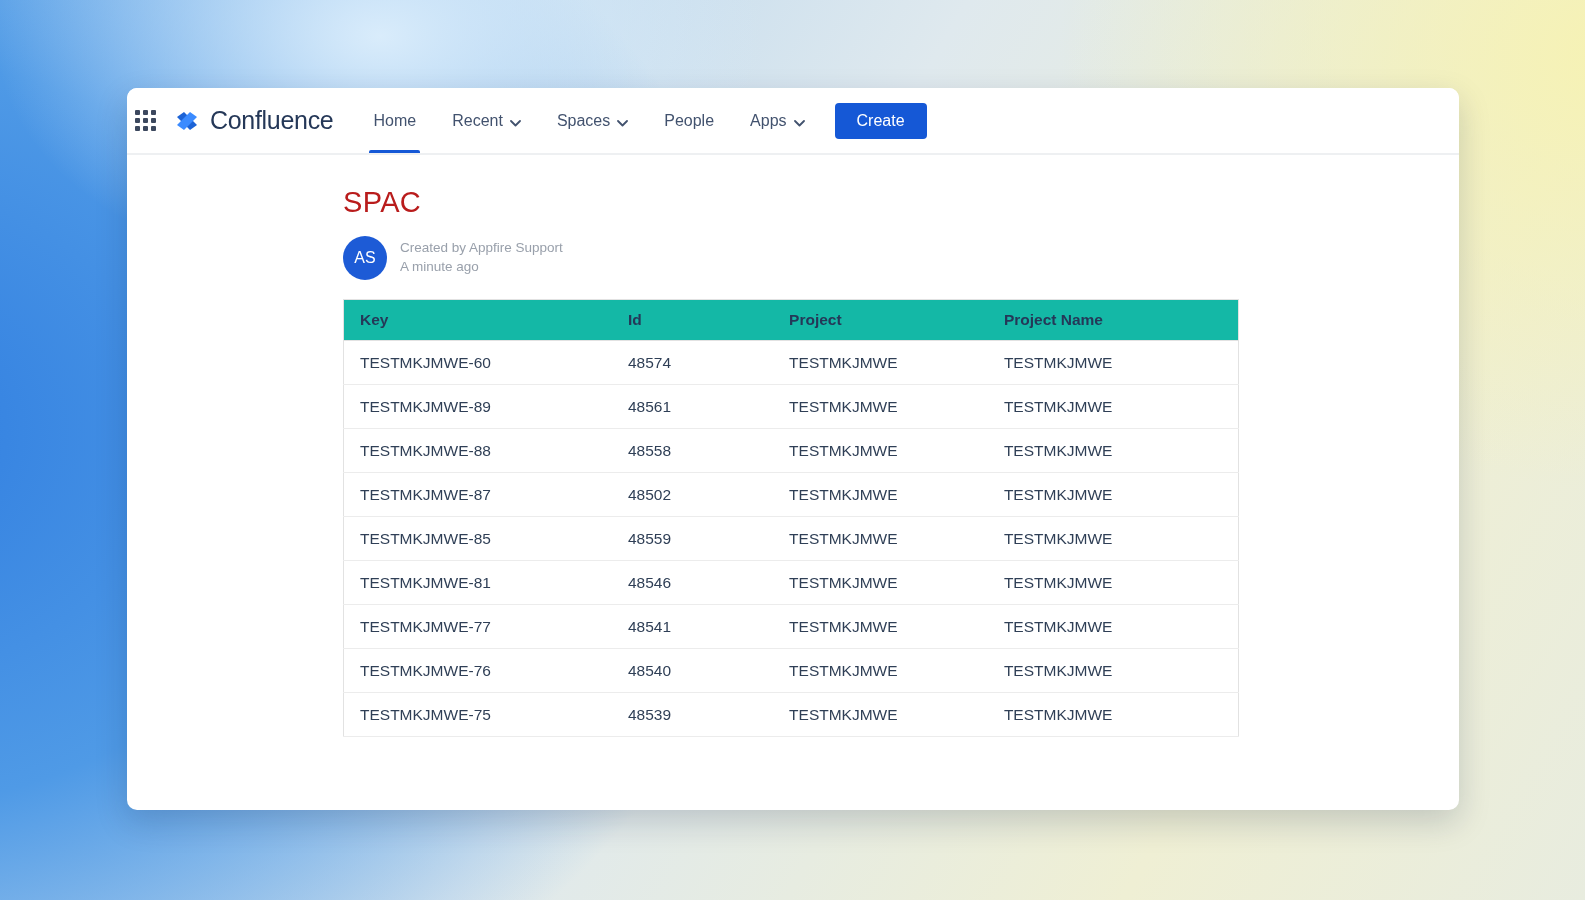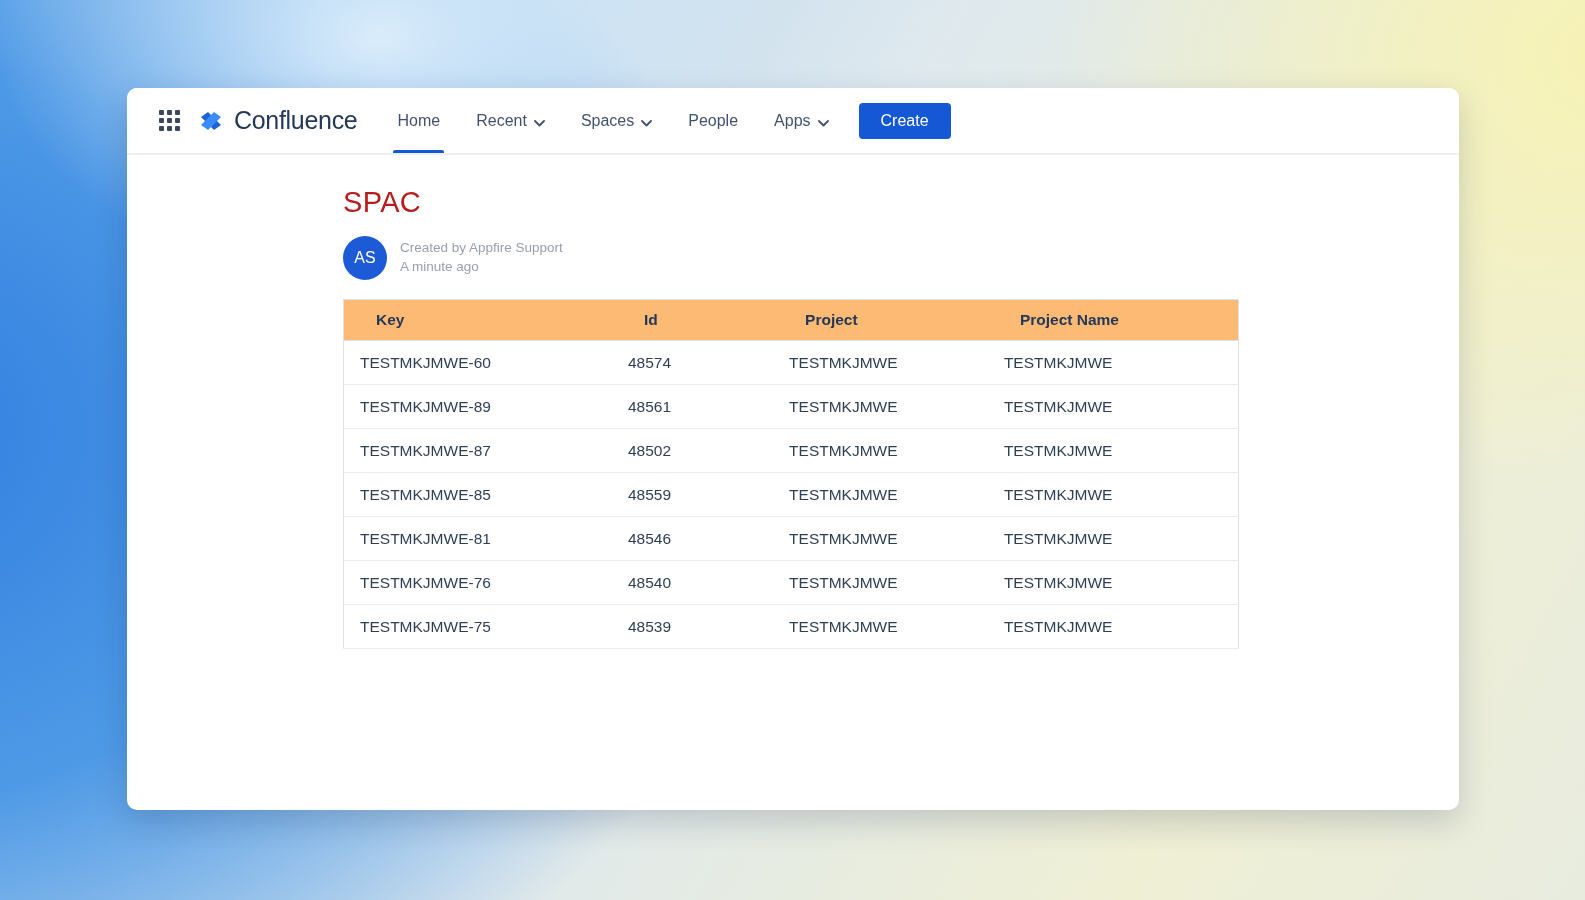--- a/index.html
+++ b/index.html
@@ -15,21 +15,21 @@
   }
 
   .card {
     position:absolute; left:127px; top:88px; width:1332px; height:722px;
     background:#ffffff; border-radius:10px; overflow:hidden;
     box-shadow:0 12px 32px rgba(9,30,66,0.18);
   }
 
   
   .nav {
-    height:67px; display:flex; align-items:stretch; padding:0 32px;
+    height:67px; display:flex; align-items:stretch; padding:0 8px;
     border-bottom:2px solid #eef0f2; background:#fff;
   }
   .nav-left { display:flex; align-items:center; gap:18px; }
   .grid-icon { display:grid; grid-template-columns:repeat(3,5px); grid-template-rows:repeat(3,5px); gap:3px; cursor:pointer; }
   .grid-icon span { width:5px; height:5px; background:#3c485e; border-radius:1px; }
   .logo-wrap { display:flex; align-items:center; gap:10px; cursor:pointer; }
   .wordmark { font-size:25px; color:#253858; letter-spacing:-0.3px; }
 
   .nav-items { display:flex; align-items:stretch; margin-left:40px; gap:36px; }
   .nav-item {
@@ -57,22 +57,22 @@
   .byline-row { margin-top:17px; display:flex; align-items:center; gap:13px; }
   .avatar {
     width:44px; height:44px; border-radius:50%; background:#1d5bd6;
     color:#fff; font-size:16px; display:flex; align-items:center; justify-content:center;
   }
   .byline-text { font-size:13.5px; color:#99a0ab; line-height:1.4; }
 
   
   table.data { margin-top:19px; width:896px; border-collapse:collapse; border:1px solid #e2e2e2; }
   table.data thead th {
-    background:#fdba74; text-align:left; font-size:15.5px; font-weight:700; color:#253858;
-    padding:11px 32px; border-bottom:1px solid #e2e2e2;
+    background:#14b8a6; text-align:left; font-size:15.5px; font-weight:700; color:#253858;
+    padding:11px 16px; border-bottom:1px solid #e2e2e2;
   }
   table.data td {
     padding:12.5px 16px; font-size:15.5px; color:#2f3f56;
     border-bottom:1px solid #ececec; background:#fff;
   }
   th.c0, td.c0 { width:30%; }
   th.c1, td.c1 { width:18%;margin-top:28px; }
   th.c2, td.c2 { width:24%; }
   th.c3, td.c3 { width:28%; }
 </style>
@@ -164,34 +164,46 @@
               <td class="c2">TESTMKJMWE</td>
               <td class="c3">TESTMKJMWE</td>
             </tr>
             <tr>
               <td class="c0">TESTMKJMWE-89</td>
               <td class="c1">48561</td>
               <td class="c2">TESTMKJMWE</td>
               <td class="c3">TESTMKJMWE</td>
             </tr>
             <tr>
+              <td class="c0">TESTMKJMWE-88</td>
+              <td class="c1">48558</td>
+              <td class="c2">TESTMKJMWE</td>
+              <td class="c3">TESTMKJMWE</td>
+            </tr>
+            <tr>
               <td class="c0">TESTMKJMWE-87</td>
               <td class="c1">48502</td>
               <td class="c2">TESTMKJMWE</td>
               <td class="c3">TESTMKJMWE</td>
             </tr>
             <tr>
               <td class="c0">TESTMKJMWE-85</td>
               <td class="c1">48559</td>
               <td class="c2">TESTMKJMWE</td>
               <td class="c3">TESTMKJMWE</td>
             </tr>
             <tr>
               <td class="c0">TESTMKJMWE-81</td>
               <td class="c1">48546</td>
+              <td class="c2">TESTMKJMWE</td>
+              <td class="c3">TESTMKJMWE</td>
+            </tr>
+            <tr>
+              <td class="c0">TESTMKJMWE-77</td>
+              <td class="c1">48541</td>
               <td class="c2">TESTMKJMWE</td>
               <td class="c3">TESTMKJMWE</td>
             </tr>
             <tr>
               <td class="c0">TESTMKJMWE-76</td>
               <td class="c1">48540</td>
               <td class="c2">TESTMKJMWE</td>
               <td class="c3">TESTMKJMWE</td>
             </tr>
             <tr>

